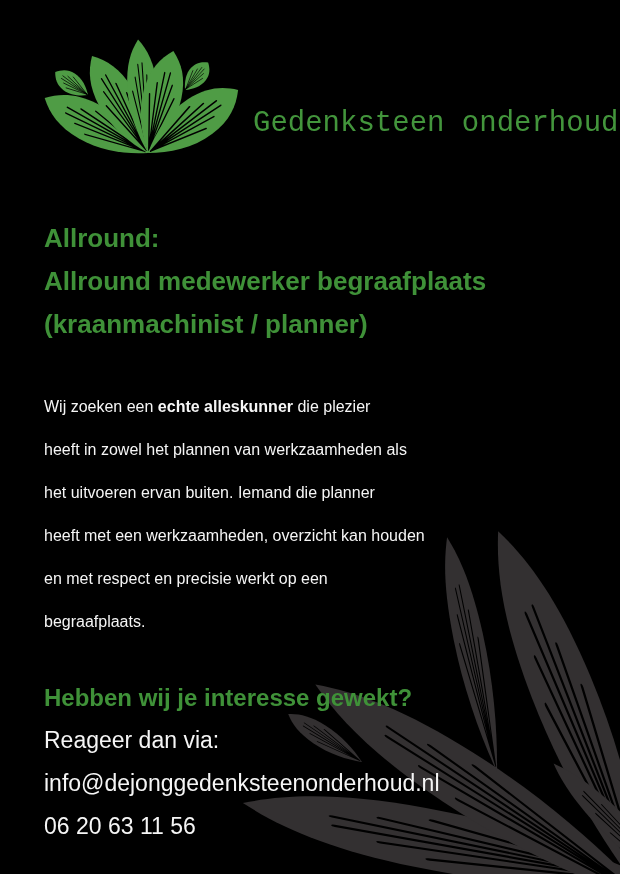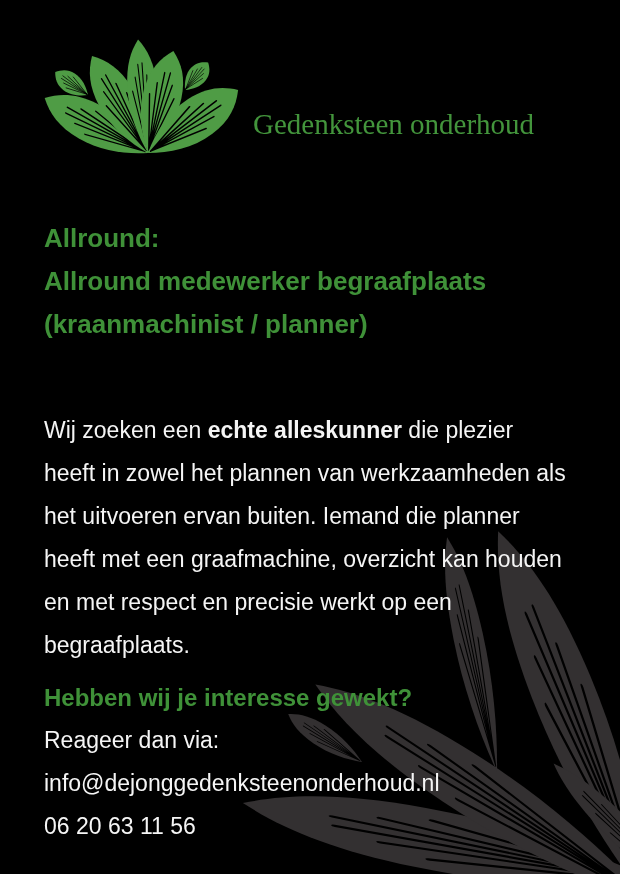--- a/index.html
+++ b/index.html
@@ -17,37 +17,36 @@
 
   .logo-title {
     position:absolute; left:252px; top:60px;
     font-family:"DejaVu Serif", serif;
     font-size:45px; line-height:48px;
     color: var(--logo-text-green, #43953c);
     white-space:nowrap;
   }
   .logo-subtitle {
     position:absolute; left:253px; top:108px;
-    font-family:Liberation Serif, serif;
+    font-family:Liberation Mono, monospace;
     font-size:29px; line-height:32px;
     color: var(--logo-text-green, #43953c);
     white-space:nowrap;
   }
   .vacancy-heading {
     position:absolute; left:44px; top:217px;
     font-size:26px; font-weight:700; line-height:43px;
     color: var(--heading-green, #3f9138);
     white-space:nowrap;
   }
   .vacancy-body {
     position:absolute; left:44px; top:385px;
-    font-size:23px; line-height:43px;
+    font-size:16px; line-height:43px;
     color: var(--body-white, #f5f5f5);
     white-space:nowrap;
-    margin-top:24px;
   }
   .vacancy-body b { font-weight:700; }
   .contact-block {
     position:absolute; left:44px; top:676px;
     font-size:23px; line-height:43px;
     color: var(--body-white, #f5f5f5);
     white-space:nowrap;
   }
   .cta-question {
     font-size:24px; font-weight:700;
@@ -93,21 +92,21 @@
   <div class="vacancy-heading">
     <div>Allround:</div>
     <div>Allround medewerker begraafplaats</div>
     <div>(kraanmachinist / planner)</div>
   </div>
 
   <div class="vacancy-body">
     <div><span>Wij zoeken een </span><b>echte alleskunner</b><span> die plezier</span></div>
     <div>heeft in zowel het plannen van werkzaamheden als</div>
     <div>het uitvoeren ervan buiten. Iemand die planner</div>
-    <div>heeft met een graafmachine, overzicht kan houden</div>
+    <div>heeft met een werkzaamheden, overzicht kan houden</div>
     <div>en met respect en precisie werkt op een</div>
     <div>begraafplaats.</div>
   </div>
 
   <div class="contact-block">
     <div class="cta-question">Hebben wij je interesse gewekt?</div>
     <div>Reageer dan via:</div>
     <div>info@dejonggedenksteenonderhoud.nl</div>
     <div>06 20 63 11 56</div>
   </div>

